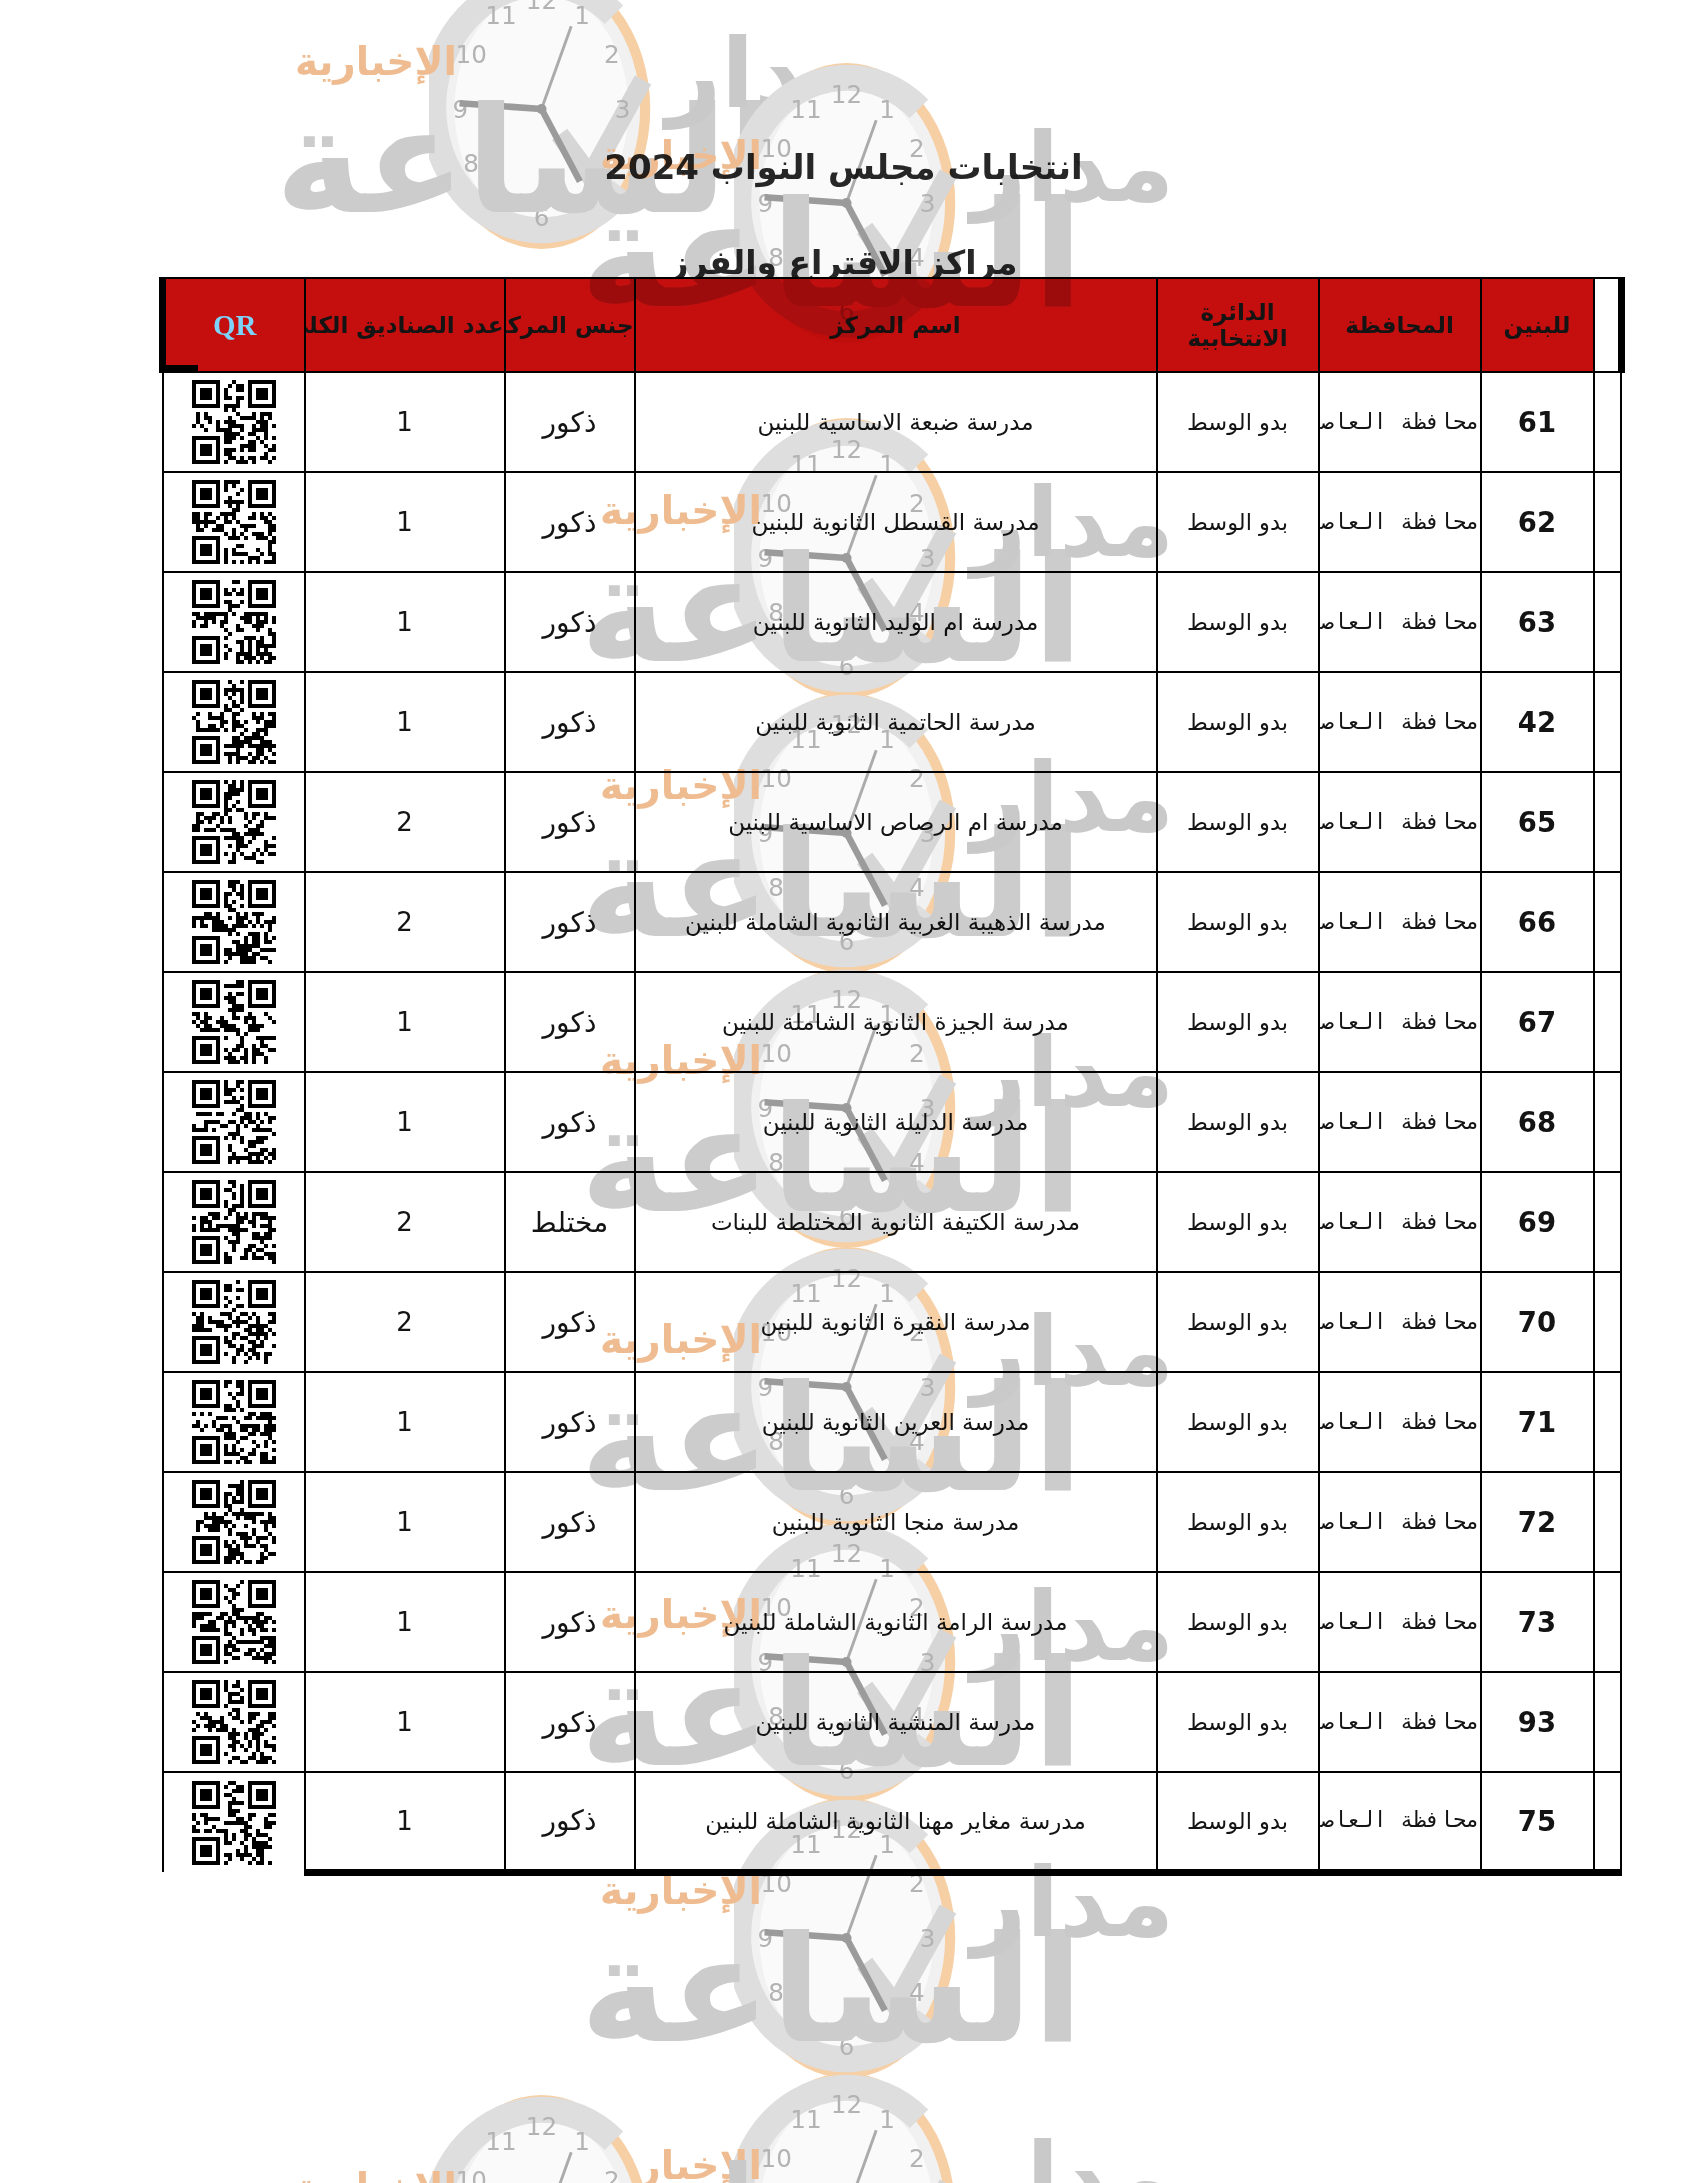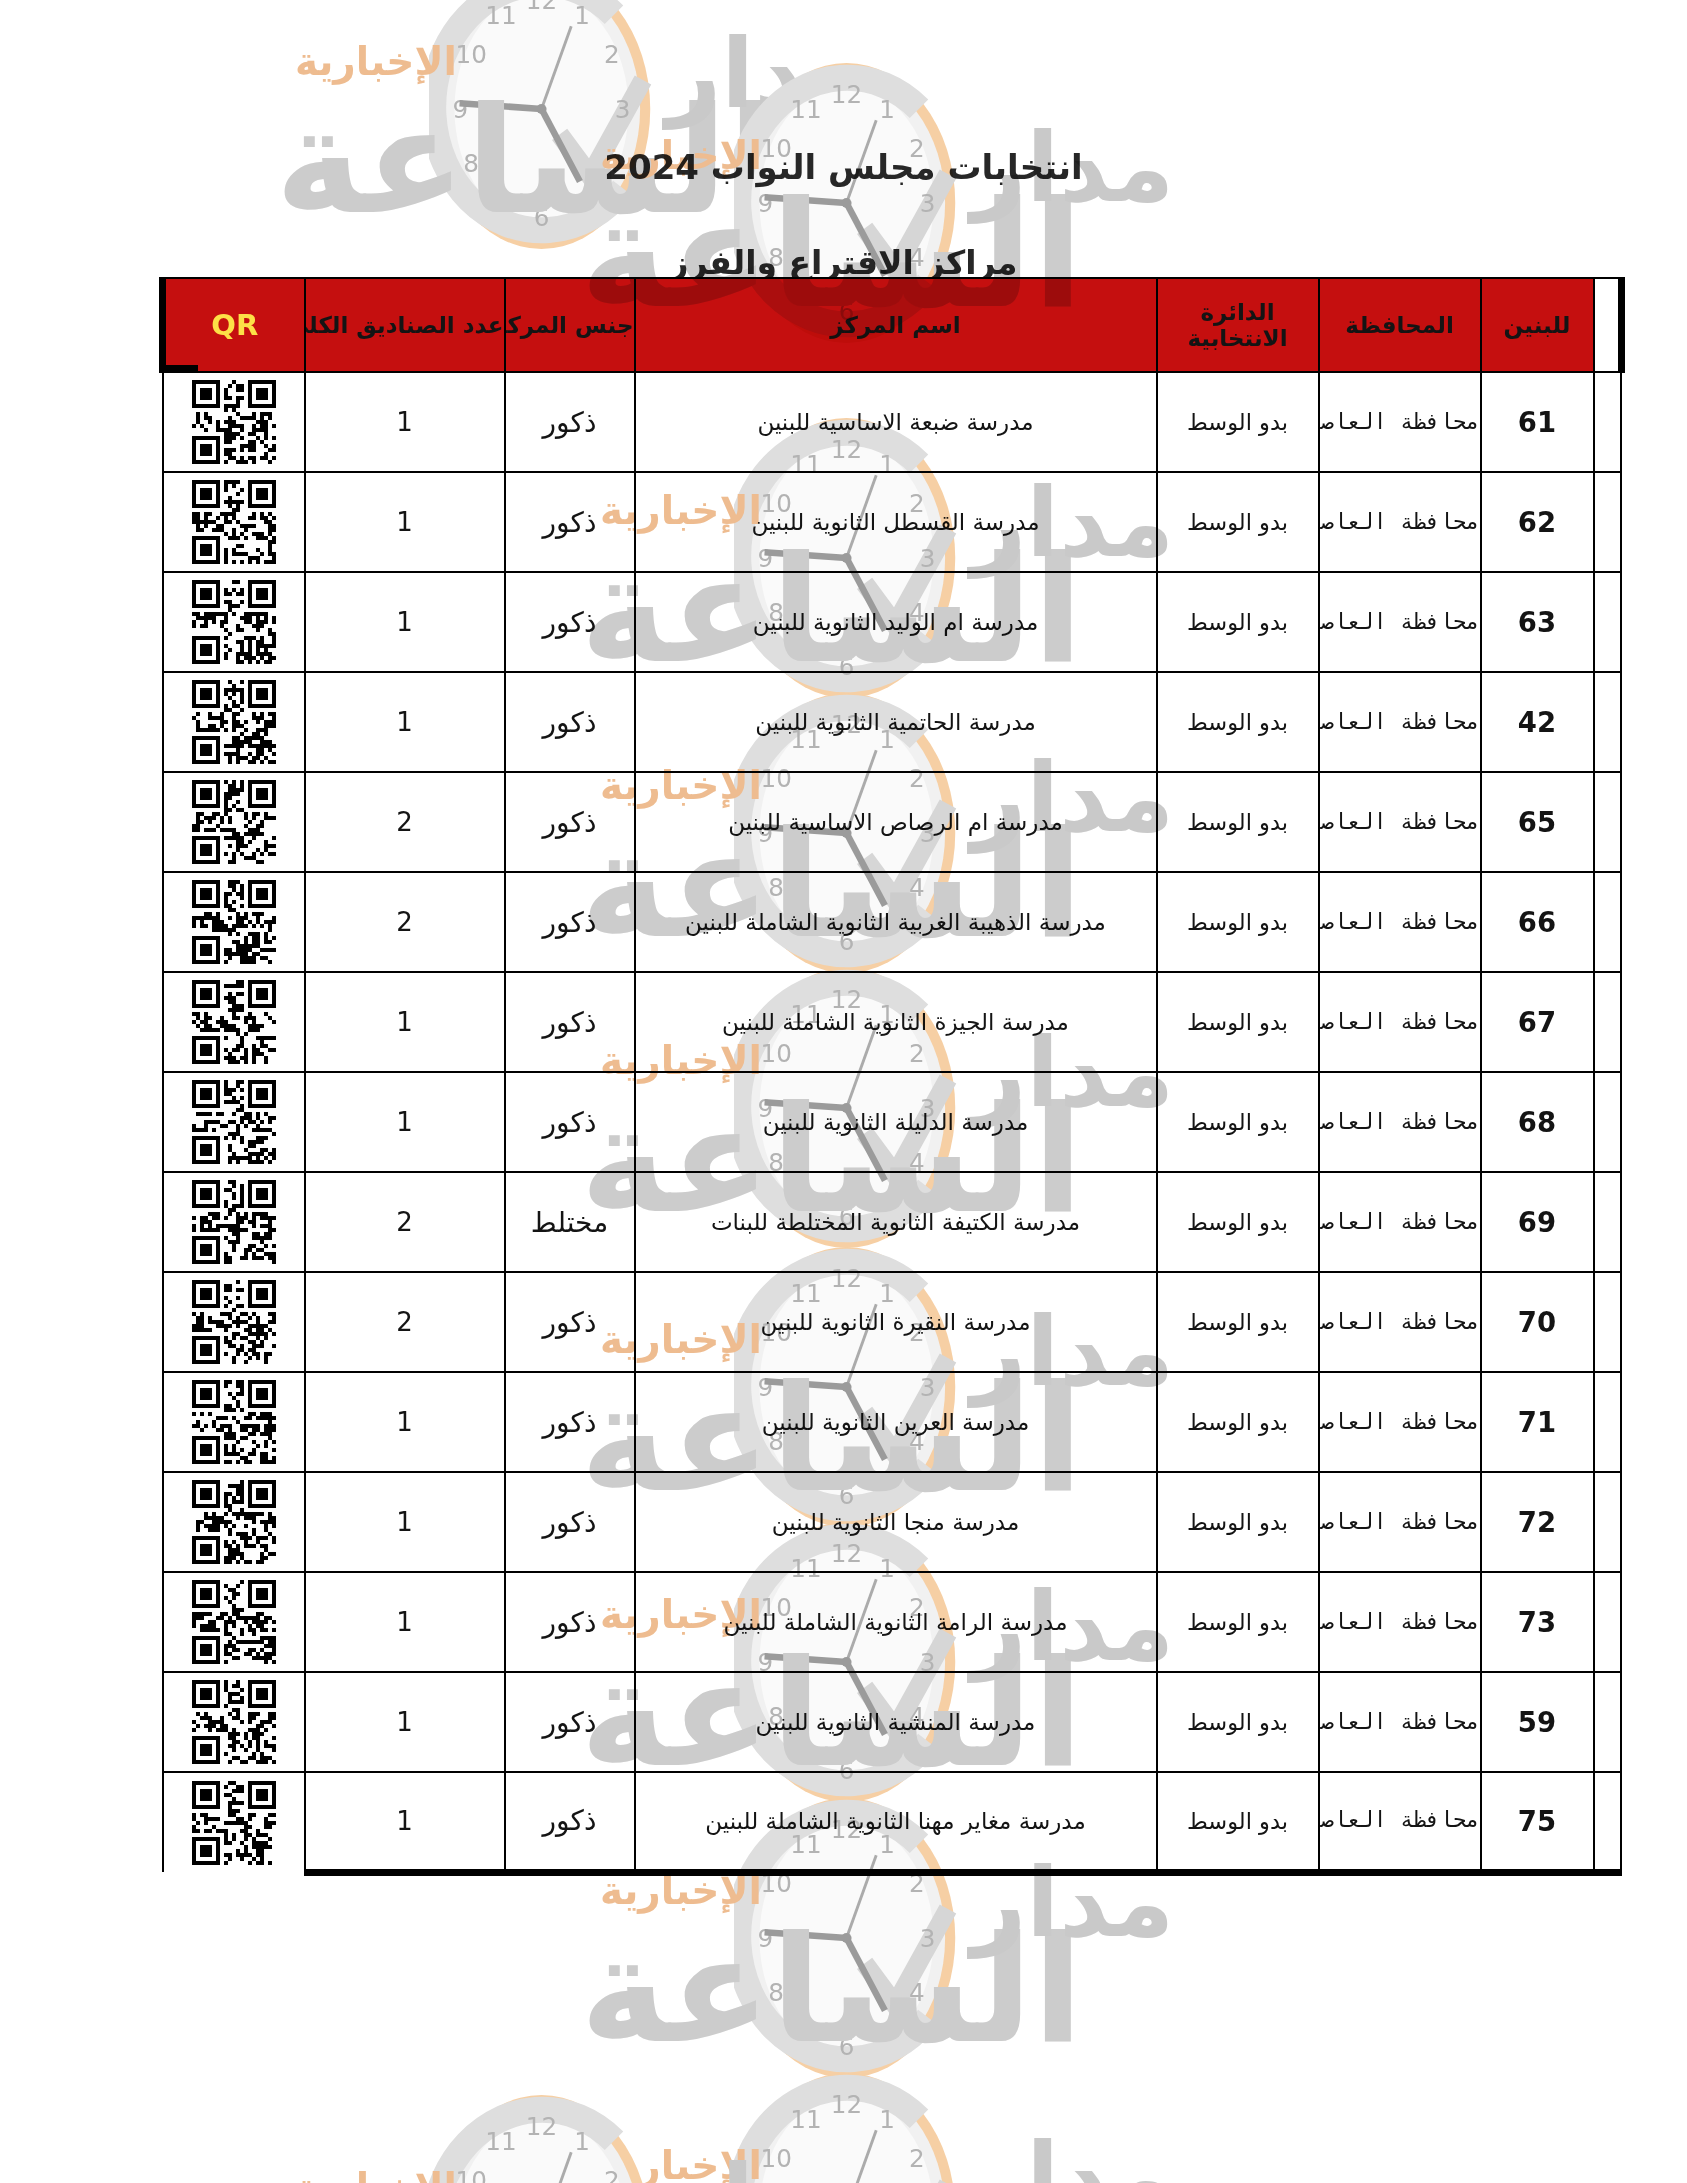--- a/index.html
+++ b/index.html
@@ -28,22 +28,23 @@
     padding:0;overflow:hidden;color:#141414;
   }
   thead td{
     background:var(--hdr-red,#c50f0f);
     border-top:8.7px solid #000;border-bottom:5.8px solid #000;
     font-weight:bold;font-size:23px;color:#111;white-space:nowrap;
   }
   thead tr{height:94px;}
   tbody tr{height:100px;}
   thead td.h-qr{
-    color:#fde047;font-size:29px;border-bottom:none;position:relative;
+    color:#7dd3fc;font-size:29px;border-bottom:none;position:relative;
     border-left:7.2px solid #000;
+    font-family:Liberation Serif, serif;
   }
   thead td.h-qr::after{ 
     content:"";position:absolute;left:0;bottom:0;width:32px;height:5.8px;background:#000;
   }
   thead td.h-empty{background:#fff;border-right:7.2px solid #000;}
   td.c-empty{border-right:7.2px solid #000;background:transparent;}
   td.c-qr{border-top:none;border-bottom:none;border-left:7.2px solid #000;}
   tbody tr:last-child td{border-bottom:7.2px solid #000;}
   tbody tr:last-child td.c-qr{border-bottom:none;}
   td.c-num{font-size:27.5px;font-weight:700;}
@@ -1932,21 +1933,21 @@
             <rect x="16" y="2" width="3" height="3"></rect>
             <rect x="0" y="14" width="7" height="7"></rect>
             <rect class="w" x="1" y="15" width="5" height="5"></rect>
             <rect x="2" y="16" width="3" height="3"></rect>
           </svg>
     </td>
   </tr>
 
   <tr>
     <td class="c-empty"></td>
-    <td class="c-num">59</td>
+    <td class="c-num">93</td>
     <td class="c-gov">محافظة العاصمة</td>
     <td class="c-dist">بدو الوسط</td>
     <td class="c-name">مدرسة المنشية الثانوية للبنين</td>
     <td class="c-gender">ذكور</td>
     <td class="c-boxes">1</td>
     <td class="c-qr">
       <svg class="qr" viewBox="0 0 21 21">
             <rect x="8" y="0" width="1" height="1"></rect>
             <rect x="11" y="0" width="1" height="1"></rect>
             <rect x="8" y="1" width="1" height="1"></rect>

